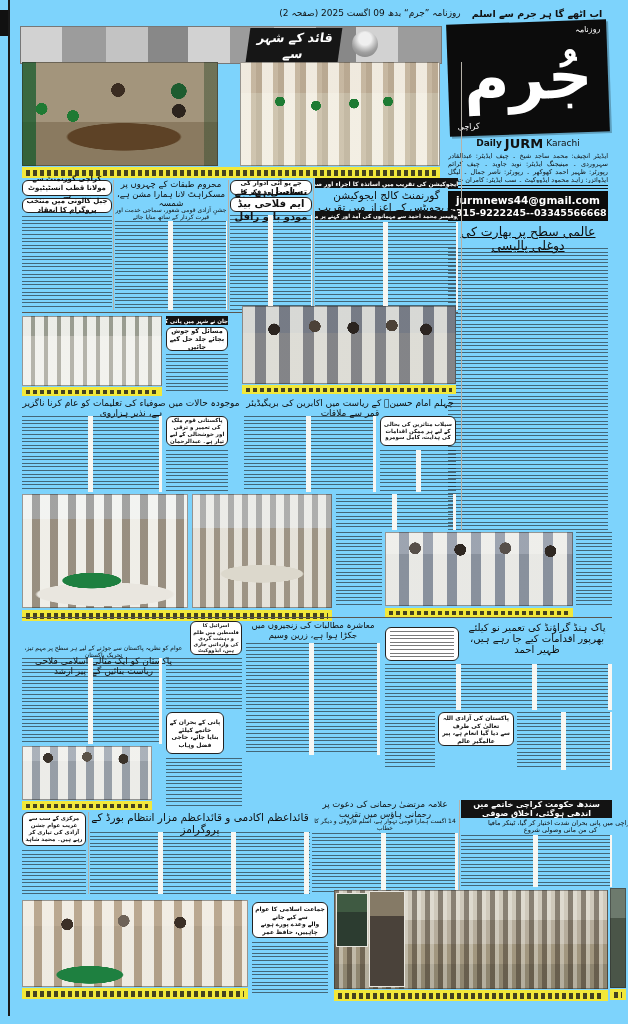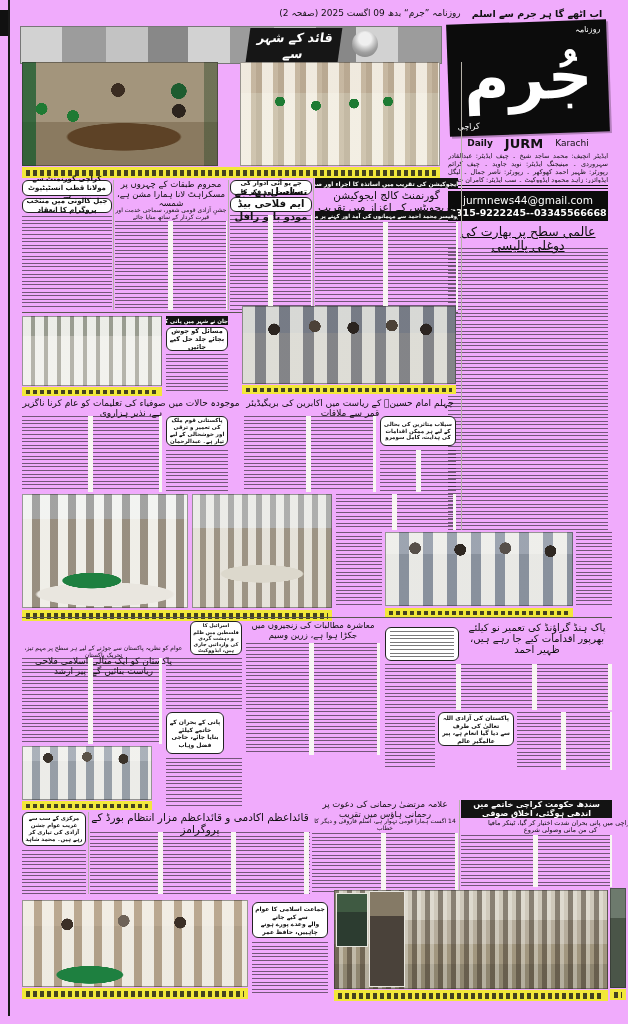--- a/index.html
+++ b/index.html
@@ -1,18 +1,18 @@
 <!DOCTYPE html>
 <html dir="rtl" lang="ur"><head>
 <meta charset="utf-8">
 <style>
   *{margin:0;padding:0;box-sizing:border-box}
   html,body{background:#e4e2dd}
   body{font-family:"DejaVu Sans",sans-serif;color:#111}
-  #page{position:relative;width:628px;height:1024px;margin:0 auto;background:#f0abfc;overflow:hidden}
+  #page{position:relative;width:628px;height:1024px;margin:0 auto;background:#7dd3fc;overflow:hidden}
   .t{position:absolute}
   .hl{font-weight:normal;color:#0e0e0e;text-align:center;line-height:1.12;letter-spacing:-.2px}
   .bx{border:1px solid #222;border-radius:6px;background:#fff;display:flex;flex-direction:column;align-items:center;justify-content:center;text-align:center;font-weight:bold;line-height:1.25;padding:1px 2px}
   .kk{background:#131313;color:#fff;font-weight:bold;text-align:center;white-space:nowrap;overflow:hidden;display:flex;align-items:center;justify-content:center}
   .sim{background-image:
     repeating-linear-gradient(90deg,transparent 0 var(--cw,999px),#f8f7f3 var(--cw,999px) calc(var(--cw,999px) + 5px)),
     repeating-linear-gradient(180deg,rgba(25,25,25,.58) 0 1px,transparent 1px 3.6px)}
   .cap{background:#f2e83a;overflow:hidden}
   .cap::before{content:"";display:block;height:calc(100% - 5px);margin:2.5px 4px;
     background:repeating-linear-gradient(90deg,rgba(25,25,25,.8) 0 4px,transparent 4px 7px)}
@@ -104,29 +104,29 @@
     <div class="dome"></div>
     <div class="banner-title">قائد کے شہر سے</div>
   </div>
 
   <div class="t" style="left:466px;top:8px;width:142px;height:12px;font-weight:bold;font-size:9.5px;text-align:center">اب اٹھے گا ہر جرم سے اسلم</div>
   <div class="t logo" style="left:448px;top:22px;width:160px;height:112px">
     <div class="t" style="right:6px;top:5px;font-size:8px">روزنامہ</div>
     <div class="big">جُرم</div>
     <div class="t" style="left:8px;bottom:5px;font-size:8px">کراچی</div>
   </div>
-  <div class="t" style="left:448px;top:136px;width:160px;height:14px;display:flex;align-items:center;justify-content:center;gap:12px;direction:ltr">
+  <div class="t" style="left:448px;top:136px;width:160px;height:14px;display:flex;align-items:center;justify-content:center;gap:3px;direction:ltr">
     <span style="font-size:9px;font-weight:bold">Daily</span>
     <span style="font-size:13px;font-weight:bold">JURM</span>
     <span style="font-size:9px">Karachi</span>
   </div>
   <div class="t" style="left:448px;top:152px;width:160px;height:31px;font-size:6.5px;line-height:1.25;text-align:justify;overflow:hidden">ایڈیٹر انچیف: محمد ساجد شیخ ۔ چیف ایڈیٹر: عبدالقادر سہروردی ۔ مینیجنگ ایڈیٹر: نوید جاوید ۔ چیف کرائم رپورٹر: ظہیر احمد کھوکھر ۔ رپورٹر: ناصر جمال ۔ لیگل ایڈوائزر: زاہد محمود ایڈووکیٹ ۔ سب ایڈیٹر: کامران حسن</div>
   <div class="t dbl" style="left:448px;top:185px;width:160px;height:4px"></div>
   <div class="t contact" style="left:448px;top:191px;width:160px;height:30px">
-    <span style="font-size:10.5px;font-weight:normal;direction:ltr">jurmnews44@gmail.com</span>
+    <span style="font-size:10.5px;font-weight:bold;direction:ltr">jurmnews44@gmail.com</span>
     <span style="font-size:9.5px;font-weight:bold;direction:ltr">0315-9222245--03345566668</span>
   </div>
 
   <div class="t hl" style="left:448px;top:225px;width:160px;height:20px;font-size:12.5px;text-decoration:underline">عالمی سطح پر بھارت کی دوغلی پالیسی</div>
   <div class="t sim" style="left:448px;top:248px;width:160px;height:282px"></div>
 
   <div class="t ph p-meeting" style="left:22px;top:62px;width:196px;height:104px"></div>
   <div class="t ph p-flags" style="left:240px;top:62px;width:200px;height:104px"></div>
   <div class="t cap" style="left:22px;top:167px;width:418px;height:11px"></div>
 

